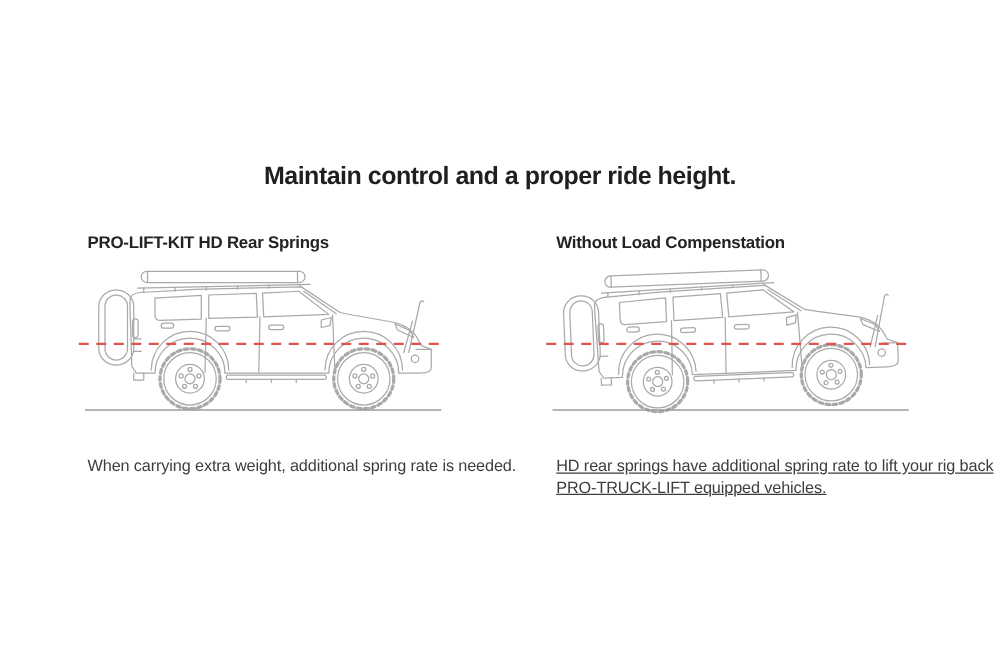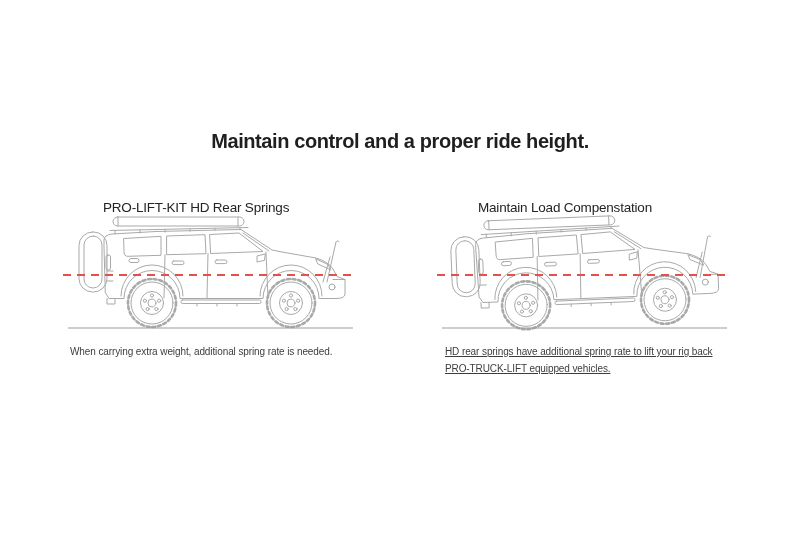--- a/index.html
+++ b/index.html
@@ -13,30 +13,30 @@
   html,body{margin:0;padding:0;background:#ffffff;}
   .canvas{
     position:relative;width:800px;height:534px;background:#ffffff;overflow:hidden;
     font-family:"Liberation Sans","DejaVu Sans",sans-serif;
   }
   .headline{
     position:absolute;top:130px;left:0;width:800px;text-align:center;
     font-size:20px;font-weight:bold;letter-spacing:-0.4px;color:var(--headline-text);
   }
   .panel-heading{
-    position:absolute;top:200px;font-size:13.5px;font-weight:normal;
-    letter-spacing:-0.2px;color:var(--heading-text);white-space:nowrap;margin-left:33px;
+    position:absolute;top:186px;font-size:13.5px;font-weight:bold;
+    letter-spacing:-0.2px;color:var(--heading-text);white-space:nowrap;
   }
   .panel-heading.left{left:70px;}
   .panel-heading.right{left:445px;}
   .illustration{position:absolute;top:205px;width:310px;height:130px;}
   .illustration.left{left:60px;}
   .illustration.right{left:434px;}
   .description{
-    position:absolute;top:343px;font-size:10px;line-height:17.4px;
+    position:absolute;top:364px;font-size:13px;line-height:17.4px;
     letter-spacing:-0.1px;color:var(--body-text);
   }
   .description.left{left:70px;}
   .description.right{left:445px;text-decoration:underline;}
   .description div{white-space:nowrap;}
   
   .art path,.art line,.art rect,.art circle{
     stroke:var(--line-art);fill:none;stroke-width:1;
     stroke-linecap:round;stroke-linejoin:round;vector-effect:non-scaling-stroke;
   }
@@ -45,21 +45,21 @@
   .ground{stroke:var(--ground-line);stroke-width:1.2;fill:none;}
 </style>
 </head>
 <body>
 
 <div class="canvas">
 
   <div class="headline">Maintain control and a proper ride height.</div>
 
   <div class="panel-heading left">PRO-LIFT-KIT HD Rear Springs</div>
-  <div class="panel-heading right">Maintain Load Compenstation</div>
+  <div class="panel-heading right">Without Load Compenstation</div>
 
   <svg width="0" height="0" style="position:absolute" aria-hidden="true">
     <defs>
       <g id="suv" class="art">
 
         <rect x="53" y="12" width="131" height="9" rx="4.5"></rect>
         <line x1="58" y1="12" x2="58" y2="21"></line>
         <line x1="178" y1="12" x2="178" y2="21"></line>
 
         <line x1="50" y1="25.5" x2="188" y2="22.5"></line>

